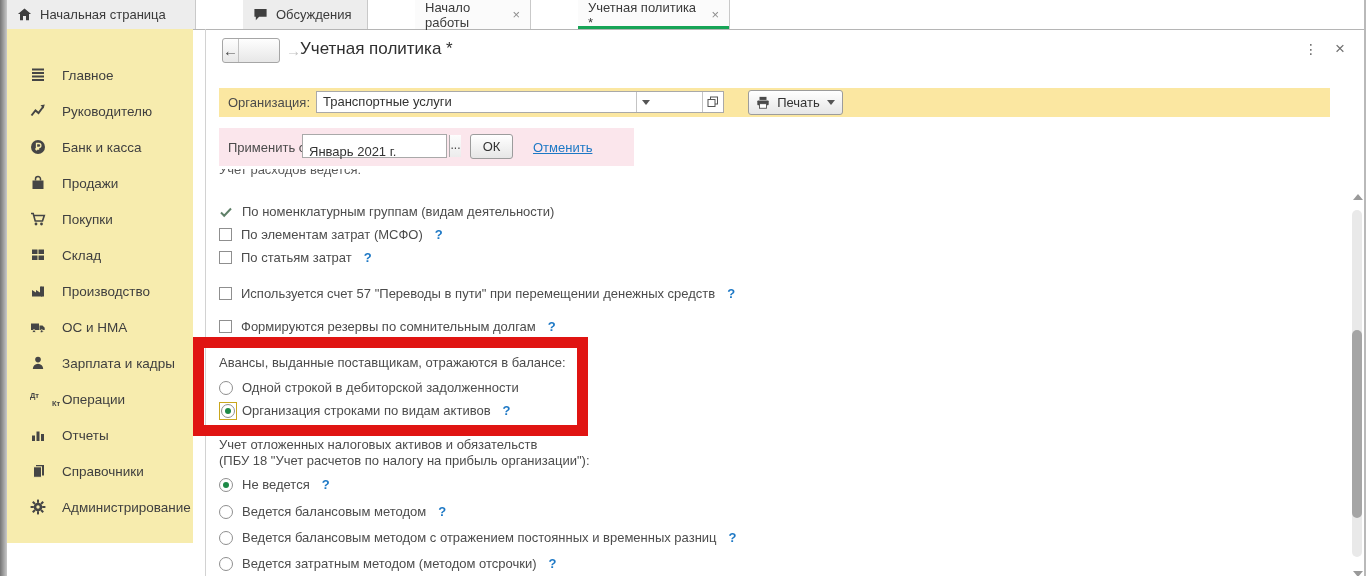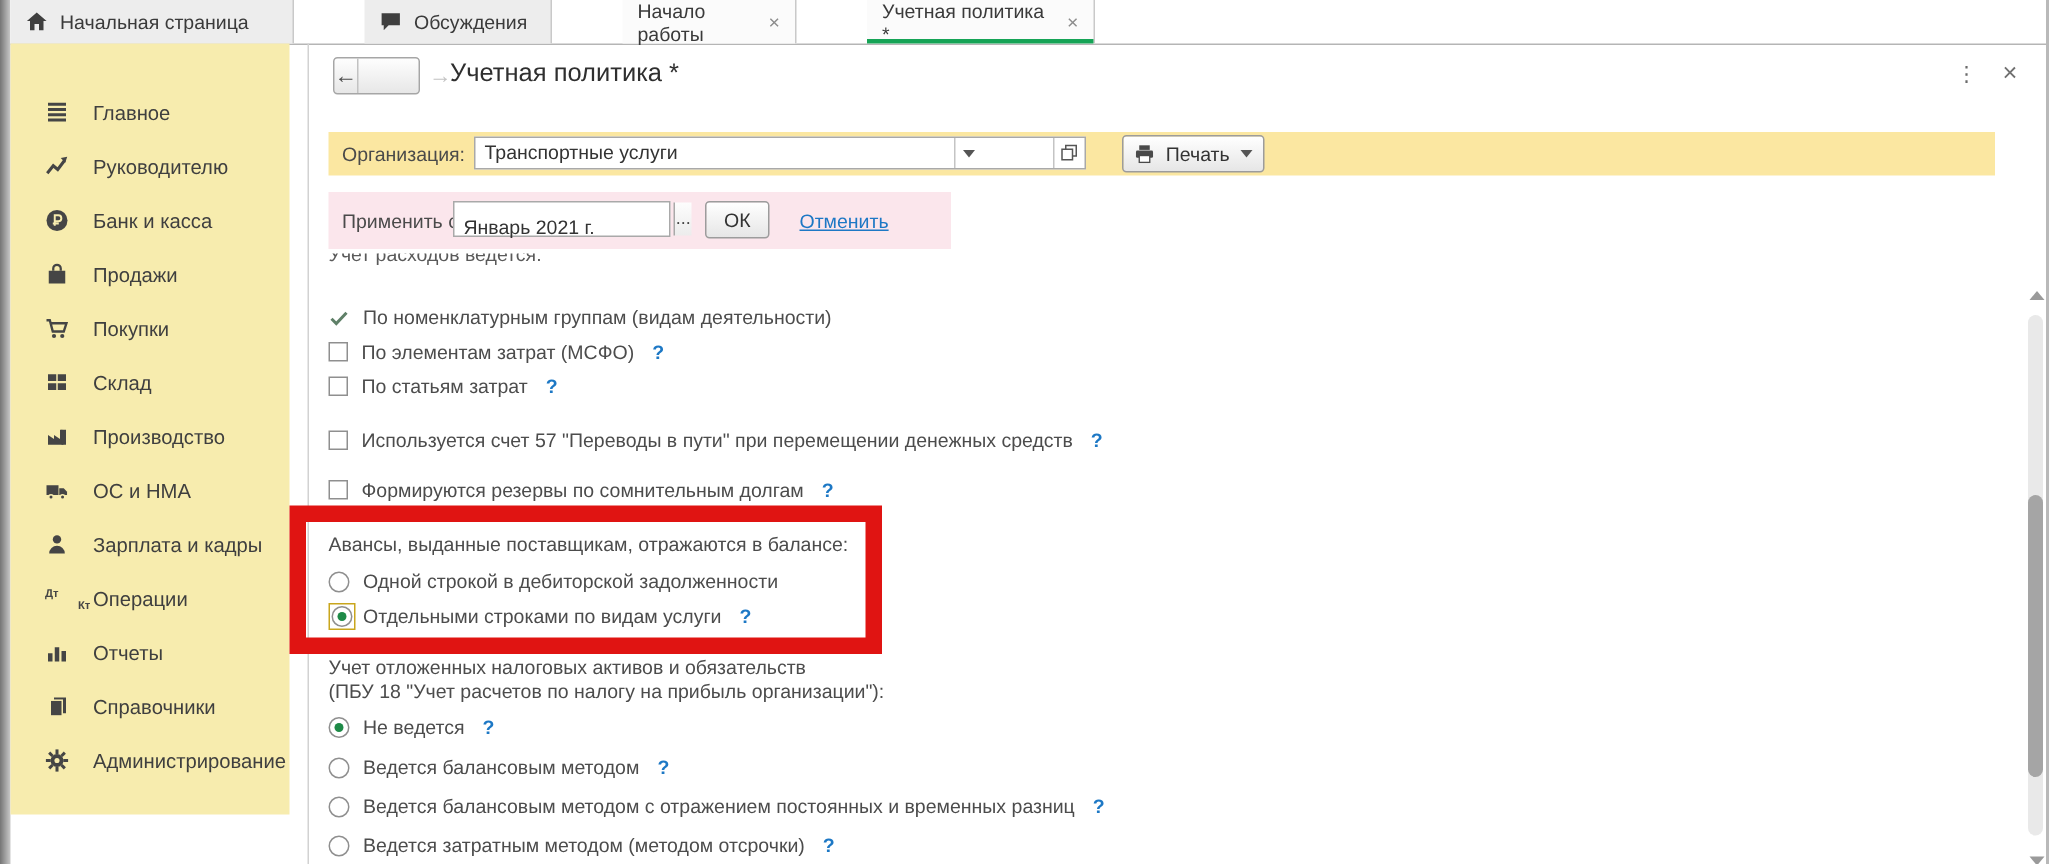--- a/index.html
+++ b/index.html
@@ -331,21 +331,21 @@
 
 <div class="grp-label" style="top:355px">Авансы, выданные поставщикам, отражаются в балансе:</div>
 <div class="crow" style="top:379px">
   <span class="radio"></span>
   <span class="lbl">Одной строкой в дебиторской задолженности</span>
 </div>
 <div class="crow" style="top:402px">
   <span class="focusbox">
       <span class="radio sel"></span>
     </span>
-  <span class="lbl" style="margin-left:5px">Отдельными строками по видам услуги</span>
+  <span class="lbl" style="margin-left:5px">Организация строками по видам активов</span>
   <span class="help">?</span>
 </div>
 
 <div class="abs red-box"></div>
 
 <div class="grp-label" style="top:437px">Учет отложенных налоговых активов и обязательств</div>
 <div class="grp-label" style="top:453px">(ПБУ 18 "Учет расчетов по налогу на прибыль организации"):</div>
 
 <div class="crow" style="top:476px">
   <span class="radio sel"></span>

